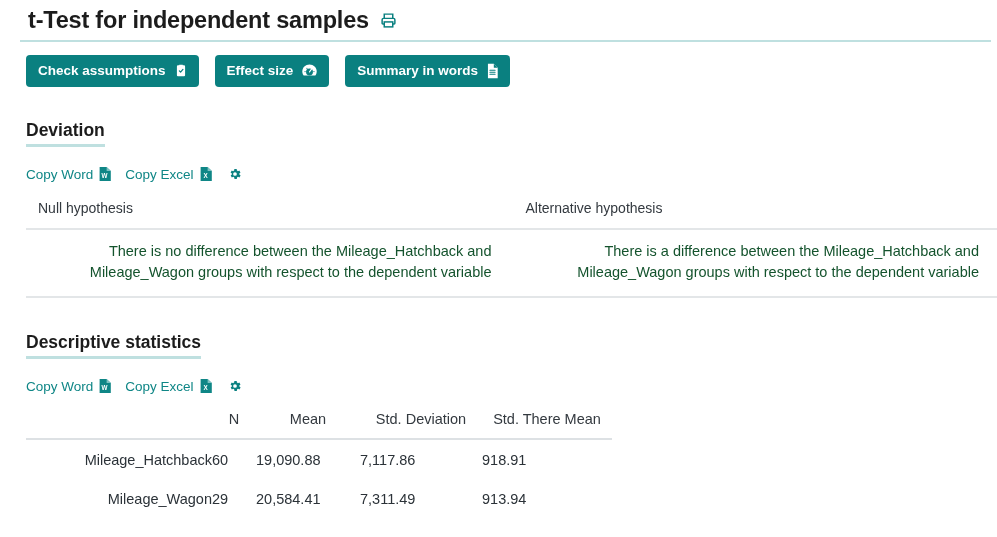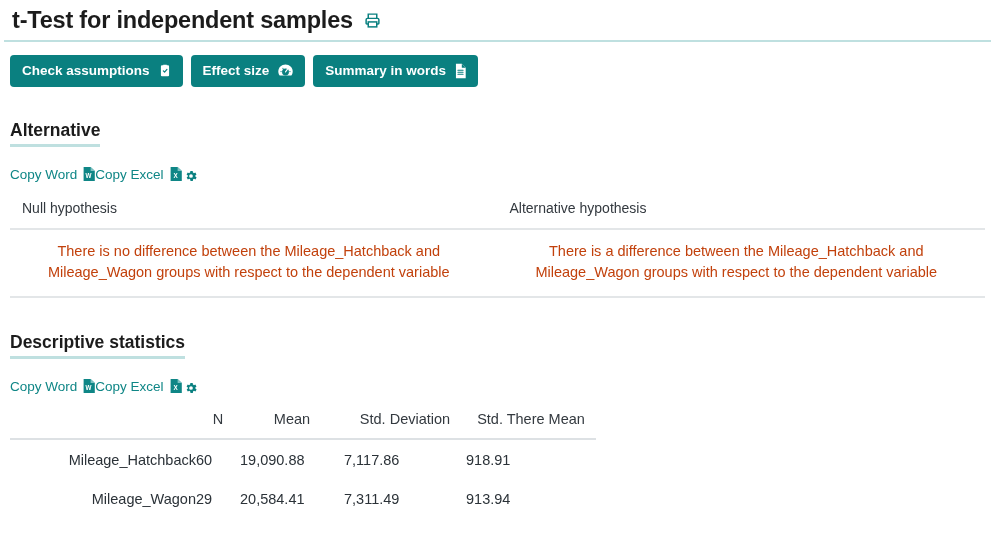--- a/index.html
+++ b/index.html
@@ -3,38 +3,38 @@
 <meta charset="utf-8">
 <style>
   * { box-sizing: border-box; }
   html, body {
     margin: 0; padding: 0;
     width: 997px; height: 537px;
     background: #ffffff;
     font-family: "Liberation Sans", sans-serif;
     overflow: hidden;
   }
-  .page { position: relative; width: 997px; height: 537px; }
+  .page { position: relative; width: 997px; height: 537px; padding-left: 16px; }
 
   
   .title-row {
     display: flex; align-items: center; gap: 11px;
     padding: 8px 0 0 8px;
     border-bottom: 2px solid #bfe0e0;
     padding-bottom: 6px;
     margin: 0 6px 0 4px;
   }
   .title-text {
     font-size: 23.5px; font-weight: bold; color: #1c1c1c;
     letter-spacing: -0.2px; line-height: 1.1;
   }
   .print-icon { display: flex; align-items: center; color: #0a8080; }
 
   
-  .btn-row { display: flex; gap: 8px; padding: 13px 0 0 10px; }
+  .btn-row { display: flex; gap: 16px; padding: 13px 0 0 10px; }
   .btn {
     background: #0a8080; color: #ffffff;
     border: none; border-radius: 4px;
     font-family: "Liberation Sans", sans-serif;
     font-size: 13.5px; font-weight: bold;
     padding: 8px 11px 8px 12px;
     display: inline-flex; align-items: center; gap: 8px;
     cursor: pointer; line-height: 1;
   }
   .btn .bicon { display: flex; align-items: center; }
@@ -45,21 +45,21 @@
     font-size: 17.5px; font-weight: bold; color: #1c1c1c;
     border-bottom: 3px solid #bfe0e0;
     padding-bottom: 4px;
     line-height: 1.15;
   }
   .sec-hypotheses { margin: 33px 0 0 10px; }
   .sec-descriptive { margin: 34px 0 0 10px; }
 
   
   .copy-row {
-    display: flex; align-items: flex-end; 
+    display: flex; align-items: flex-start; gap: 14px;
     padding-left: 10px; margin-top: 20px;
   }
   .copy-link {
     display: inline-flex; align-items: center; gap: 5px;
     color: #0f8686; font-size: 13.5px; cursor: pointer;
     text-decoration: none; line-height: 1;
   }
   .gear-btn { display: inline-flex; align-items: center; cursor: pointer; color: #0a8080; margin-left: 2px; }
 
   
@@ -67,21 +67,21 @@
     width: 975px; margin: 13px 0 0 10px;
     border-collapse: collapse; table-layout: fixed;
   }
   .hyp-table th {
     text-align: left; font-weight: normal;
     font-size: 14px; color: #33393f;
     padding: 4px 0 12px 12px;
     border-bottom: 2px solid #e3e6e8;
   }
   .hyp-table td {
-    text-align: center; font-size: 14.5px; color: #c2410c;
+    text-align: right; font-size: 14.5px; color: #14532d;
     padding: 11px 22px 12px 12px;
     border-bottom: 2px solid #e3e6e8;
     line-height: 1.45; vertical-align: top;
   }
 
   
   .desc-table {
     margin: 13px 0 0 10px;
     border-collapse: collapse;
     table-layout: fixed;
@@ -154,21 +154,21 @@
           <path d="M3 1h9l6 6v16H3z"></path>
           <path d="M12 1v6h6" fill="#0a8080"></path>
           <path d="M6 11h8M6 14h8M6 17h8" stroke="#0a8080" stroke-width="1.6" stroke-linecap="round"></path>
         </svg>
       </span>
     </button>
 
   </div>
 
   <div>
-    <div class="section-head sec-hypotheses">Alternative</div>
+    <div class="section-head sec-hypotheses">Deviation</div>
 
     <div class="copy-row">
       <span class="copy-link">
         <span>Copy Word</span>
         <span>
           <svg width="13" height="14" viewBox="0 0 18 20" fill="#0f8686">
             <path d="M2 0h10l6 5.6V20H2z" fill="#0f8686"></path>
             <path d="M12 0v5.6h6" fill="#7ec3c3"></path>
             <text x="9" y="15.5" font-family="Liberation Sans, sans-serif" font-size="9" font-weight="bold" fill="#ffffff" text-anchor="middle">W</text>
           </svg>

